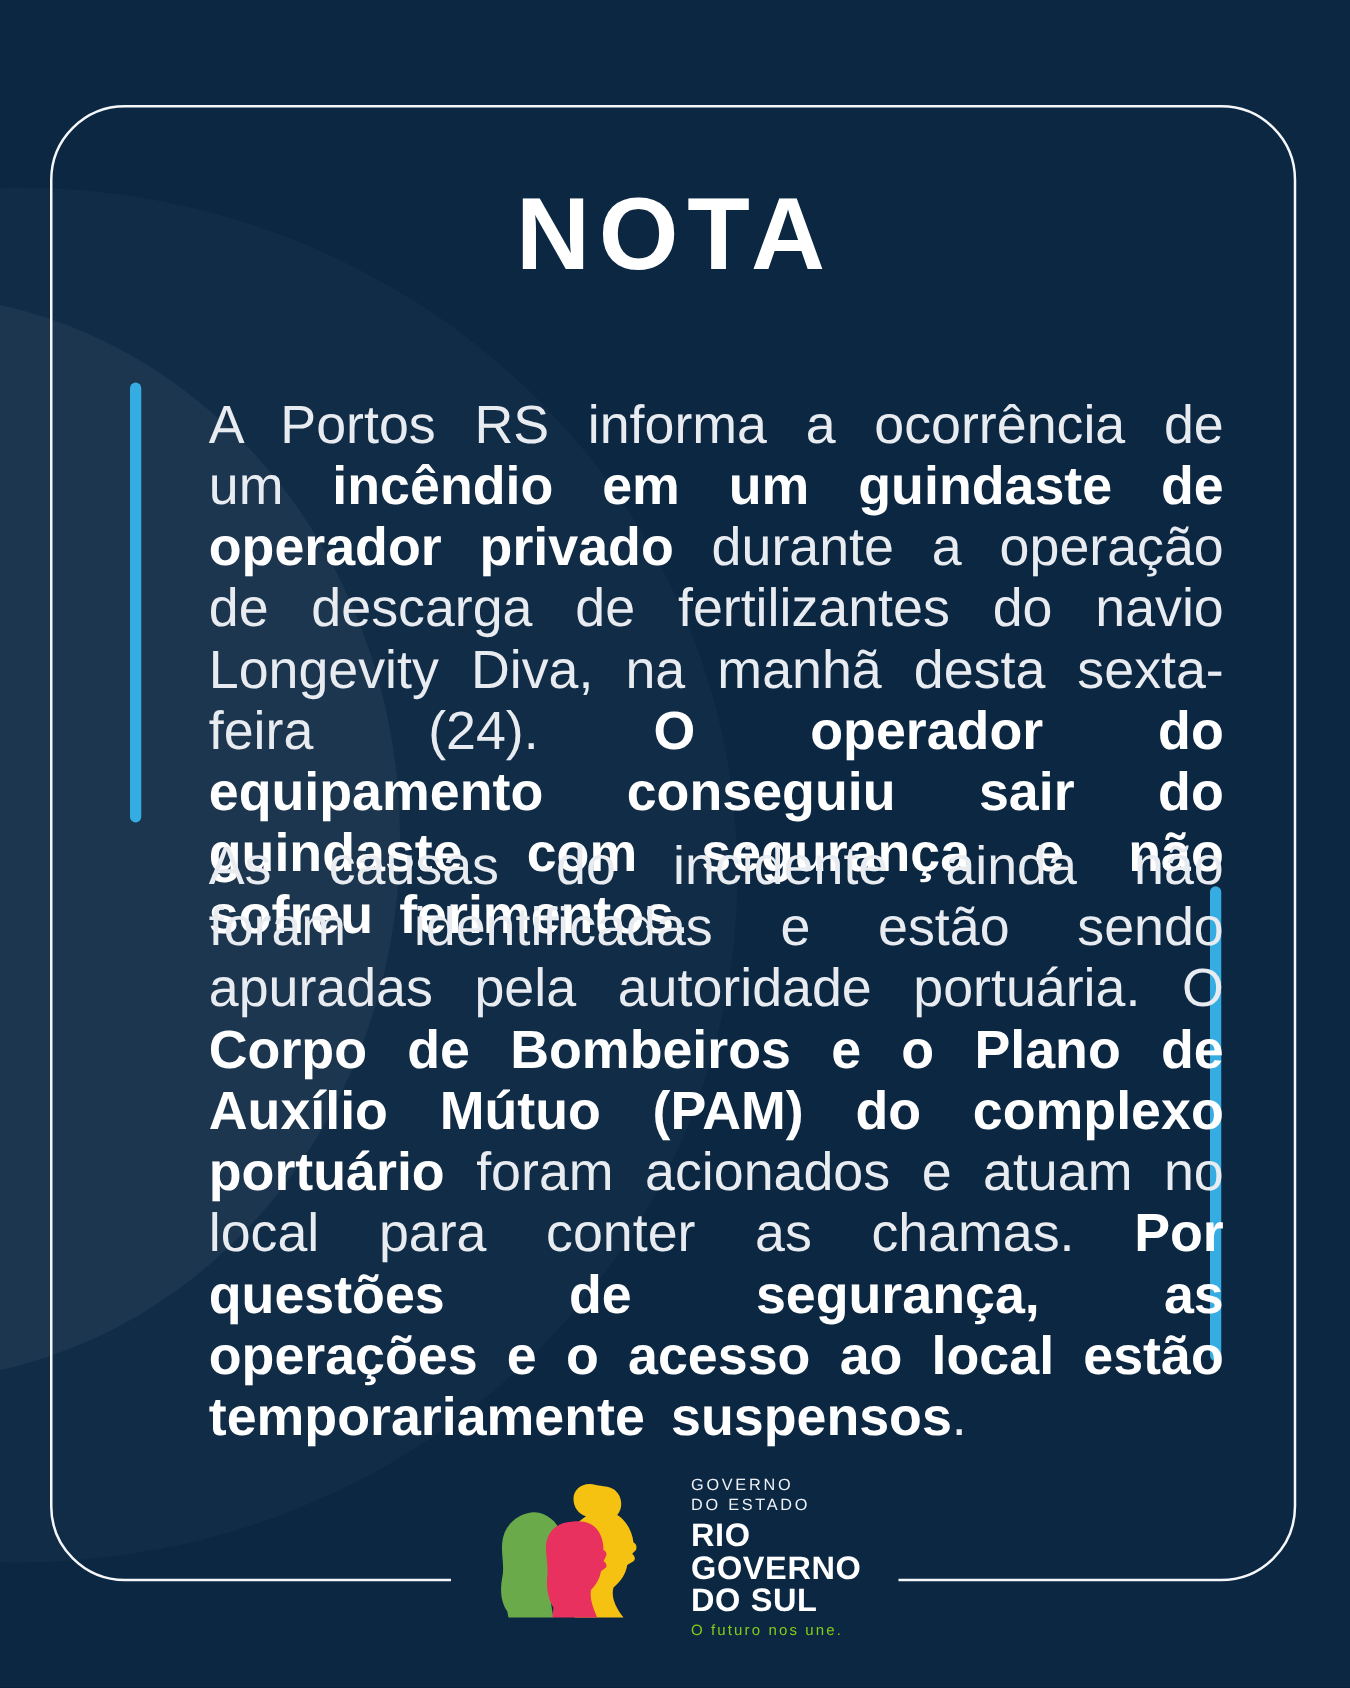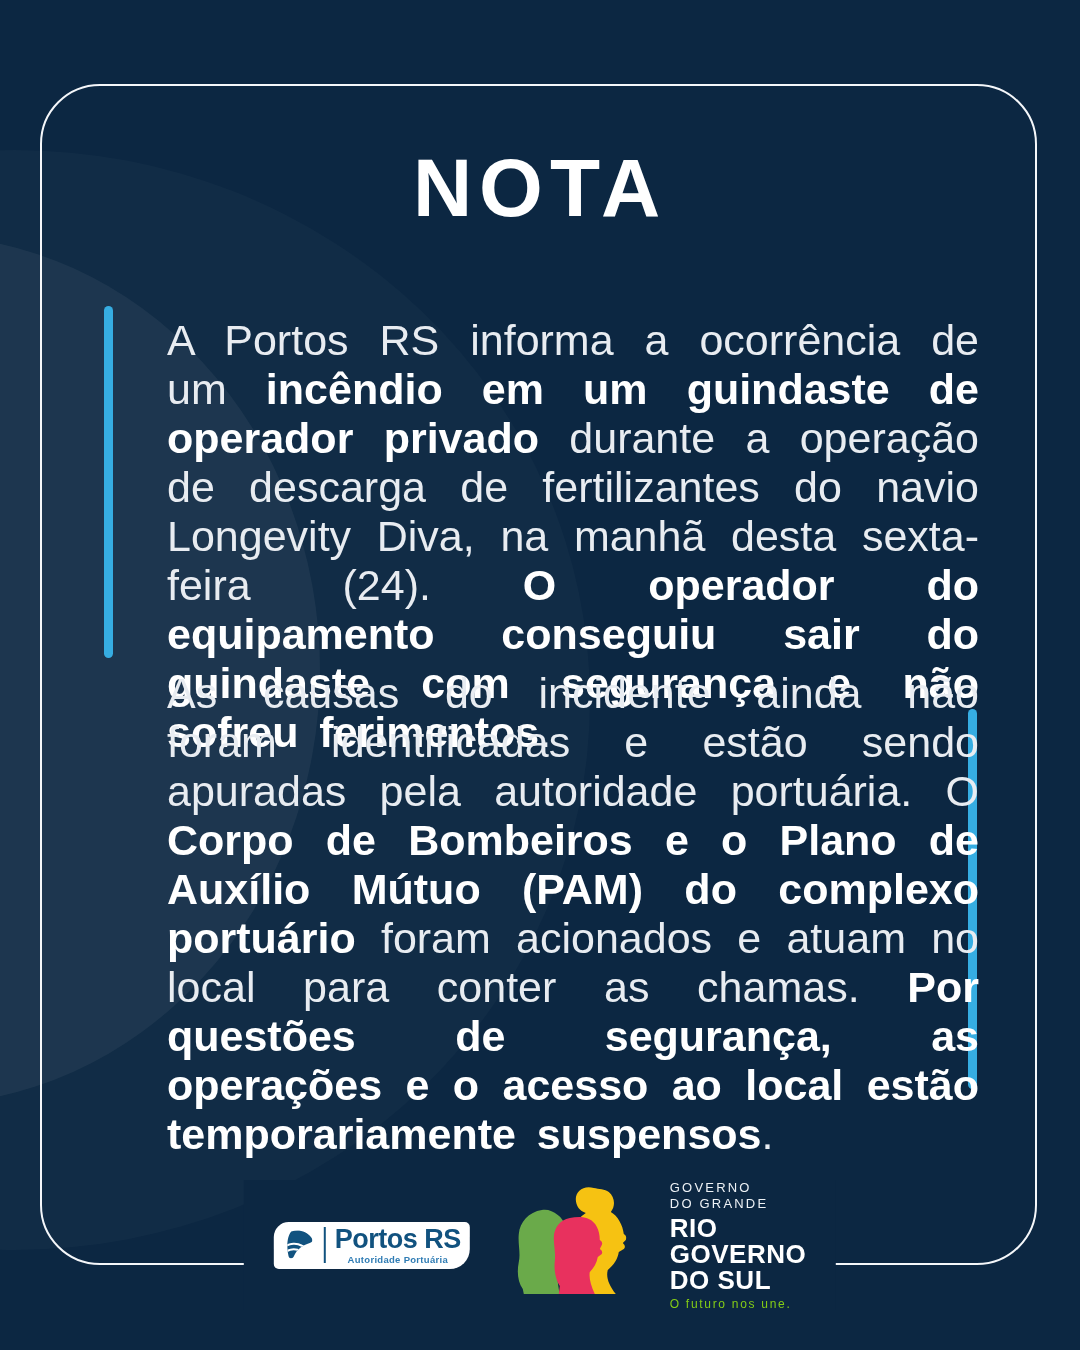--- a/index.html
+++ b/index.html
@@ -106,56 +106,35 @@
   <h1 class="title">NOTA</h1>
 
   <div class="accent-bar bar-1"></div>
   <p class="para para-1"><span>A Portos RS informa a ocorrência de um </span><b>incêndio em um guindaste de operador privado</b><span> durante a operação de descarga de fertilizantes do navio Longevity Diva, na manhã desta sexta-feira (24). </span><b>O operador do equipamento conseguiu sair do guindaste com segurança e não sofreu ferimentos</b><span>.</span></p>
 
   <div class="accent-bar bar-2"></div>
   <p class="para para-2"><span>As causas do incidente ainda não foram identificadas e estão sendo apuradas pela autoridade portuária. O </span><b>Corpo de Bombeiros e o Plano de Auxílio Mútuo (PAM) do complexo portuário</b><span> foram acionados e atuam no local para conter as chamas. </span><b>Por questões de segurança, as operações e o acesso ao local estão temporariamente suspensos</b><span>.</span></p>
 
   <div class="footer">
 
-    <div class="portos-box">
-      <span style="display:inline-flex;">
-        <svg width="34" height="38" viewBox="0 0 48 48" aria-hidden="true">
-          <defs>
-            <clipPath id="sailclip">
-              <path d="M12,5 C22,1 34,5 40,13 C43,17 42,20 38,21 C28,24 20,30 16,39 C14,44 9,44 8,39 C5,27 6,12 12,5 Z"></path>
-            </clipPath>
-          </defs>
-          <g clip-path="url(#sailclip)">
-            <rect width="48" height="48" fill="#11527f"></rect>
-            <path d="M2,27 C10,21 20,21 27,25 C33,28 40,27 46,22" stroke="#ffffff" stroke-width="3" fill="none"></path>
-            <path d="M2,35 C10,29 19,29 26,33 C32,36 38,35 44,31" stroke="#ffffff" stroke-width="3" fill="none"></path>
-          </g>
-        </svg>
-      </span>
-      <span class="portos-divider"></span>
-      <span class="portos-text">
-        <span class="portos-name">Portos RS</span>
-        <span class="portos-sub">Autoridade Portuária</span>
-      </span>
-    </div>
 
     <div class="gov-logo">
       <span style="display:inline-flex;">
         <svg width="142" height="122" viewBox="0 0 142 122" aria-hidden="true">
 
           <path fill="var(--sil-yellow)" d="M86,4 C76,1 68,7 68,15 C68,22 72,27 78,29 C67,36 60,48 61,61 C61,71 64,80 62,89 C60,98 64,105 69,110 L108,110 C101,101 98,93 100,86 C106,81 110,75 111,68 L116,65 C118,63 117,61 115,59 L118,56 C119,53 118,51 116,50 C115,41 110,32 103,28 C108,22 107,13 101,8 C97,5 91,5 86,4 Z"></path>
 
           <path fill="var(--sil-green)" d="M34,26 C21,28 12,38 11,50 C10,60 13,69 11,78 C9,88 10,98 15,105 L16,110 L52,110 C50,100 49,93 51,87 C55,84 58,80 59,75 L63,72 C64,70 63,68 61,67 L63,63 C64,61 63,58 60,57 C60,46 57,36 50,31 C45,27 40,25 34,26 Z"></path>
 
           <path fill="var(--sil-red)" d="M62,34 C52,36 46,44 46,54 C46,62 48,69 47,77 C46,87 48,96 52,102 L51,110 L87,110 C83,101 81,94 82,88 C86,84 89,79 90,73 L94,70 C95,68 94,66 92,65 L94,61 C95,59 94,57 92,56 C92,46 88,38 81,35 C75,32 68,33 62,34 Z"></path>
         </svg>
       </span>
       <span class="gov-text">
         <span class="gov-small" style="display:block">GOVERNO</span>
-        <span class="gov-small" style="display:block">DO GRANDE</span>
+        <span class="gov-small" style="display:block">DO ESTADO</span>
         <span class="gov-big" style="display:block;margin-top:3px">RIO</span>
         <span class="gov-big" style="display:block">GOVERNO</span>
         <span class="gov-big" style="display:block">DO SUL</span>
         <span class="gov-tag" style="display:block">O futuro nos une.</span>
       </span>
     </div>
 
   </div>
 </div>
 

